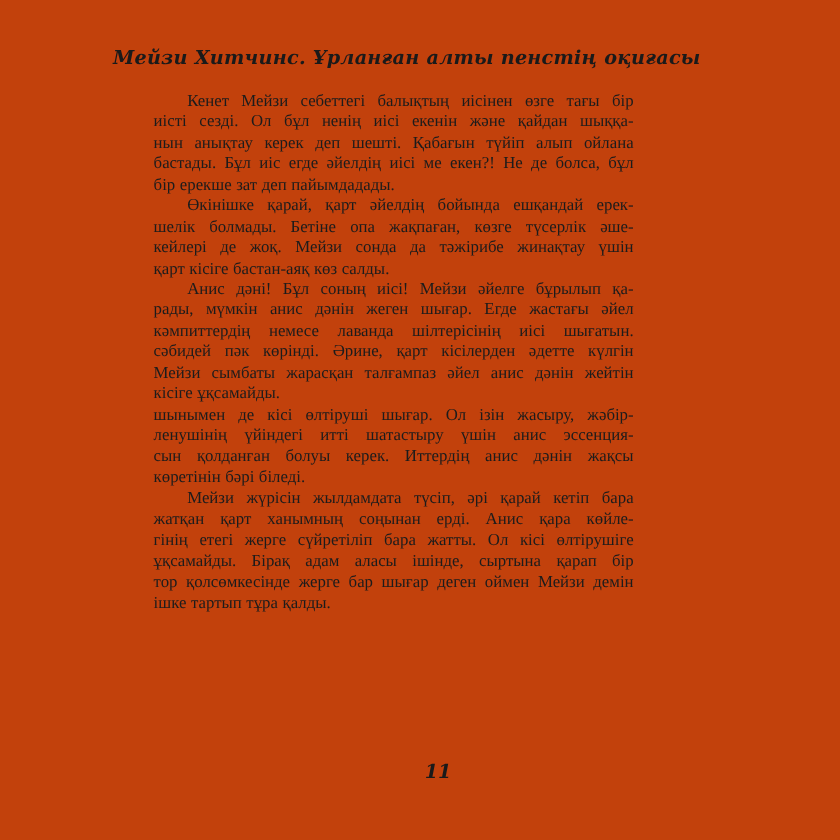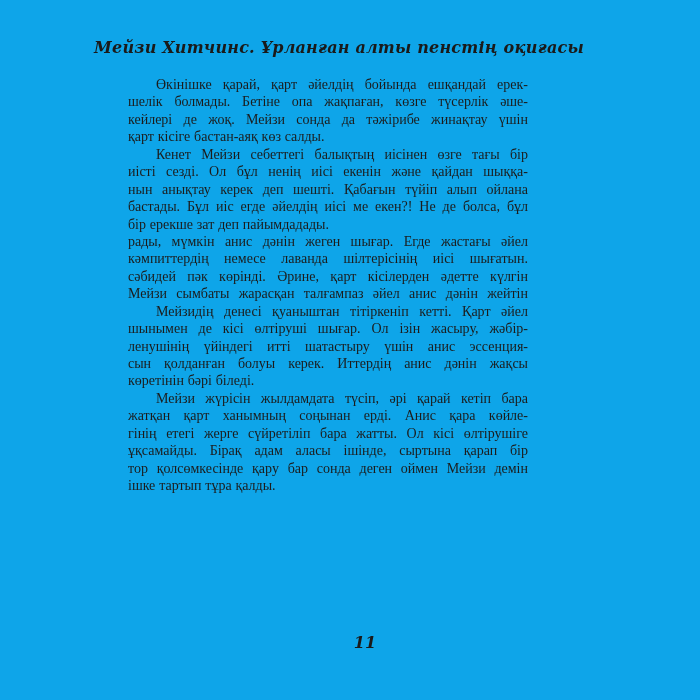--- a/index.html
+++ b/index.html
@@ -4,21 +4,21 @@
 <style>
   html, body {
     margin: 0;
     padding: 0;
     background: #ffffff;
   }
   .page {
     position: relative;
     width: 700px;
     height: 700px;
-    background: #0ea5e9;
+    background: #c2410c;
     color: #1e1e1e;
     font-family: "Liberation Serif", serif;
     overflow: hidden;
   }
   .running-head {
     position: absolute;
     top: 38px;
     left: 0;
     width: 678px;
     text-align: center;
@@ -68,49 +68,50 @@
   }
 </style>
 </head>
 <body>
 
 <div class="page">
   <div class="running-head">Мейзи Хитчинс. Ұрланған алты пенстің оқиғасы</div>
 
   <div class="text-block">
       <div class="para">
-        <div class="line first">Өкінішке қарай, қарт әйелдің бойында ешқандай ерек-</div>
-        <div class="line">шелік болмады. Бетіне опа жақпаған, көзге түсерлік әше-</div>
-        <div class="line">кейлері де жоқ. Мейзи сонда да тәжірибе жинақтау үшін</div>
-        <div class="line last">қарт кісіге бастан-аяқ көз салды.</div>
-      </div>
-      <div class="para">
         <div class="line first">Кенет Мейзи себеттегі балықтың иісінен өзге тағы бір</div>
         <div class="line">иісті сезді. Ол бұл ненің иісі екенін және қайдан шыққа-</div>
         <div class="line">нын анықтау керек деп шешті. Қабағын түйіп алып ойлана</div>
         <div class="line">бастады. Бұл иіс егде әйелдің иісі ме екен?! Не де болса, бұл</div>
         <div class="line last">бір ерекше зат деп пайымдадады.</div>
       </div>
       <div class="para">
+        <div class="line first">Өкінішке қарай, қарт әйелдің бойында ешқандай ерек-</div>
+        <div class="line">шелік болмады. Бетіне опа жақпаған, көзге түсерлік әше-</div>
+        <div class="line">кейлері де жоқ. Мейзи сонда да тәжірибе жинақтау үшін</div>
+        <div class="line last">қарт кісіге бастан-аяқ көз салды.</div>
+      </div>
+      <div class="para">
+        <div class="line first">Анис дәні! Бұл соның иісі! Мейзи әйелге бұрылып қа-</div>
         <div class="line">рады, мүмкін анис дәнін жеген шығар. Егде жастағы әйел</div>
         <div class="line">кәмпиттердің немесе лаванда шілтерісінің иісі шығатын.</div>
         <div class="line">сәбидей пәк көрінді. Әрине, қарт кісілерден әдетте күлгін</div>
         <div class="line">Мейзи сымбаты жарасқан талғампаз әйел анис дәнін жейтін</div>
+        <div class="line last">кісіге ұқсамайды.</div>
       </div>
       <div class="para">
-        <div class="line first">Мейзидің денесі қуаныштан тітіркеніп кетті. Қарт әйел</div>
         <div class="line">шынымен де кісі өлтіруші шығар. Ол ізін жасыру, жәбір-</div>
         <div class="line">ленушінің үйіндегі итті шатастыру үшін анис эссенция-</div>
         <div class="line">сын қолданған болуы керек. Иттердің анис дәнін жақсы</div>
         <div class="line last">көретінін бәрі біледі.</div>
       </div>
       <div class="para">
         <div class="line first">Мейзи жүрісін жылдамдата түсіп, әрі қарай кетіп бара</div>
         <div class="line">жатқан қарт ханымның соңынан ерді. Анис қара көйле-</div>
         <div class="line">гінің етегі жерге сүйретіліп бара жатты. Ол кісі өлтірушіге</div>
         <div class="line">ұқсамайды. Бірақ адам аласы ішінде, сыртына қарап бір</div>
-        <div class="line">тор қолсөмкесінде қару бар сонда деген оймен Мейзи демін</div>
+        <div class="line">тор қолсөмкесінде жерге бар шығар деген оймен Мейзи демін</div>
         <div class="line last">ішке тартып тұра қалды.</div>
       </div>
     </div>
 
   <div class="page-number">11</div>
 </div>
 
 </body></html>

